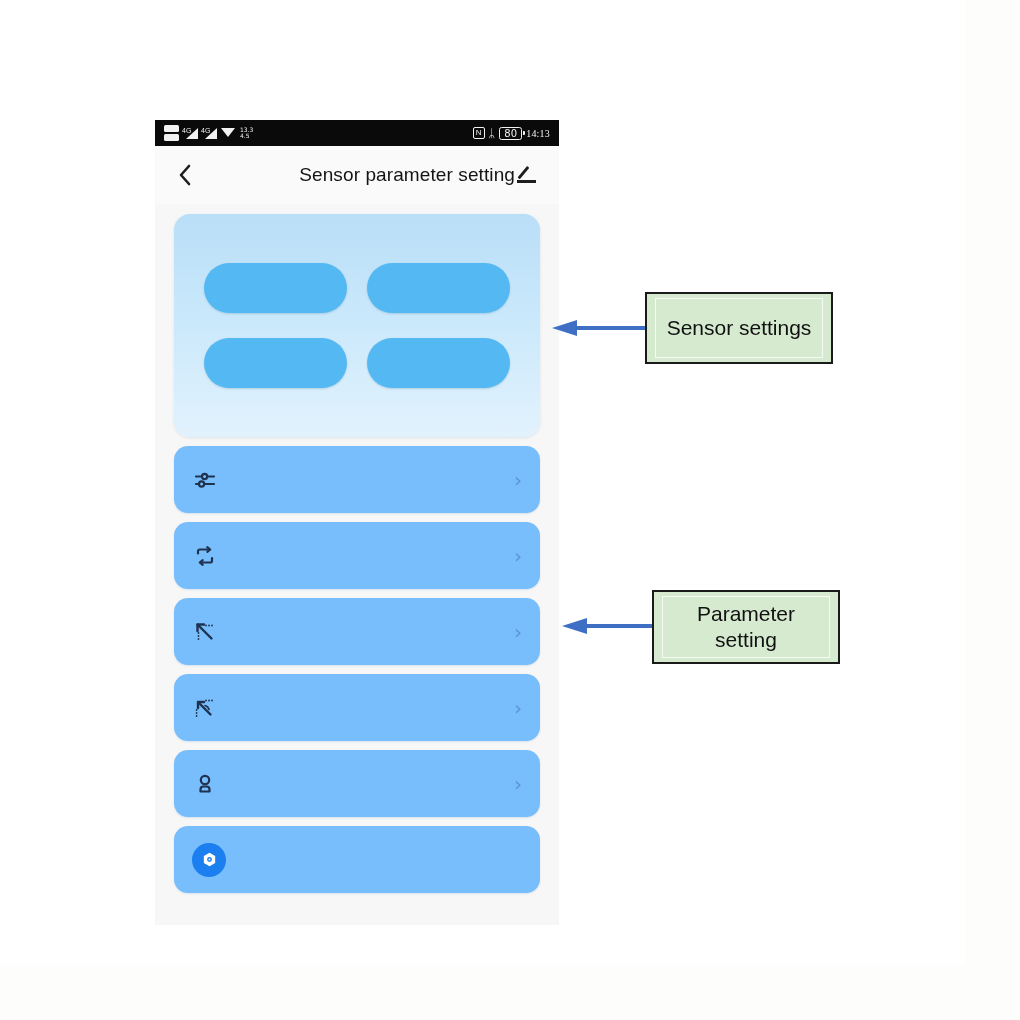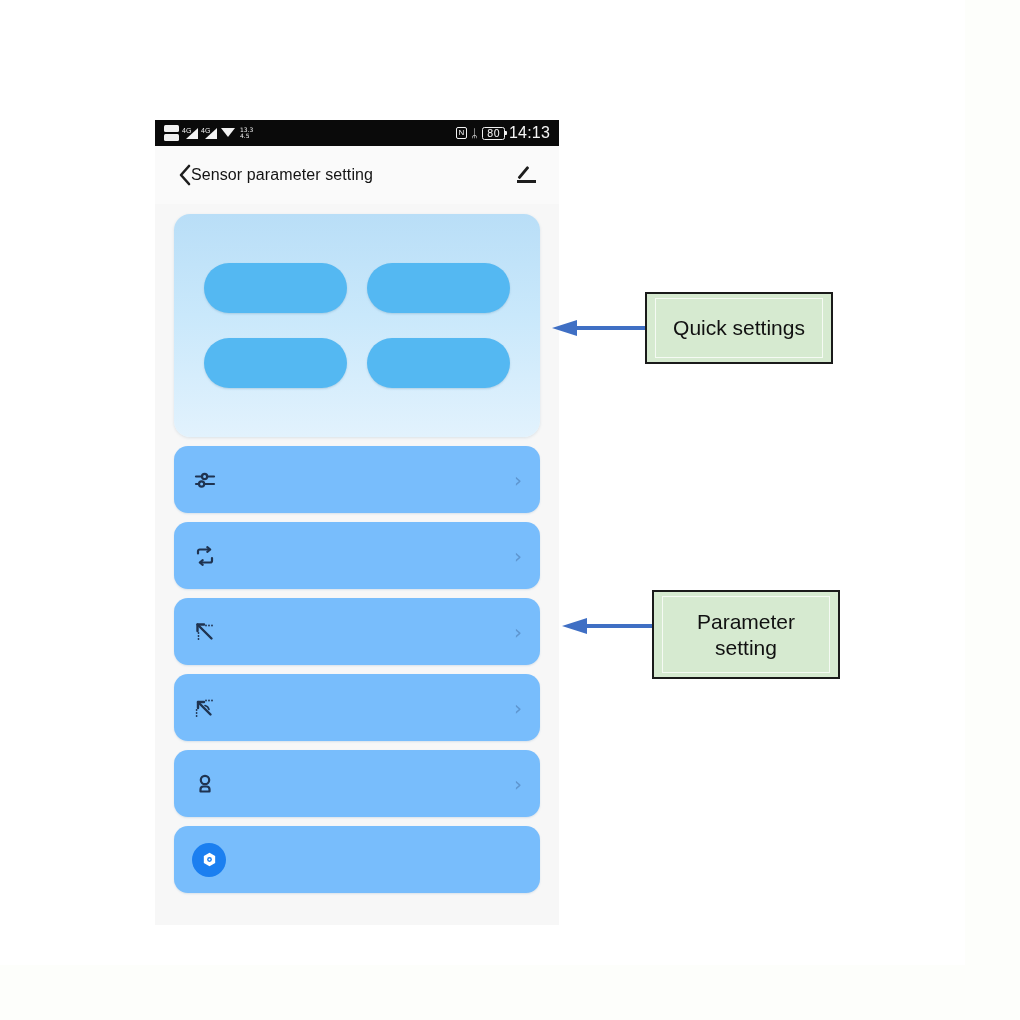--- a/index.html
+++ b/index.html
@@ -132,23 +132,23 @@
     position: absolute;
     right: -3.4px;
     top: 3px;
     width: 2px;
     height: 4px;
     background: #f2f2f2;
     border-radius: 0 1px 1px 0;
   }
   .clock {
     color: #f4f4f4;
-    font-size: 16px;
+    font-size: 10px;
     letter-spacing: 0.2px;
-    font-family: Liberation Sans, sans-serif;
+    font-family: Liberation Serif, serif;
   }
 
   .appbar {
     height: 58px;
     background: #fafafa;
     display: flex;
     align-items: center;
     padding: 0 18px;
     box-sizing: border-box;
   }
@@ -156,22 +156,22 @@
     width: 24px;
     height: 24px;
     display: flex;
     align-items: center;
     justify-content: center;
     color: #1d1d1d;
     cursor: pointer;
   }
   .appbar-title {
     flex: 1;
-    text-align: left;
-    font-size: 16px;
+    text-align: right;
+    font-size: 19px;
     color: #141414;
     letter-spacing: 0.1px;
     margin-left: -6px;
   }
   .edit-icon {
     width: 26px;
     height: 26px;
     position: relative;
     cursor: pointer;
   }
@@ -291,21 +291,21 @@
   .callout-inner {
     border: 1px solid rgba(255,255,255,0.75);
     width: 100%;
     height: 100%;
     display: flex;
     align-items: center;
     justify-content: center;
     box-sizing: border-box;
   }
   #callout-quick { left: 645px; top: 292px; width: 188px; height: 72px; }
-  #callout-param { left: 652px; top: 590px; width: 188px; height: 89px; }
+  #callout-param { left: 652px; top: 590px; width: 188px; height: 74px; }
 
   .arrow {
     position: absolute;
     height: 16px;
   }
   .arrow .shaft {
     position: absolute;
     right: 0;
     top: 6px;
     height: 3.5px;
@@ -473,21 +473,21 @@
       </div>
 
     </div>
   </div>
 
   <div class="arrow" id="arrow-quick">
     <span class="head"></span>
       <span class="shaft"></span>
   </div>
   <div class="callout" id="callout-quick">
-    <span class="callout-inner">Quick settings</span>
+    <span class="callout-inner">Sensor settings</span>
   </div>
 
   <div class="arrow" id="arrow-param">
     <span class="head"></span>
       <span class="shaft"></span>
   </div>
   <div class="callout" id="callout-param">
     <span class="callout-inner" style="flex-direction:column;">
       <span>Parameter</span>
       <span>setting</span>

